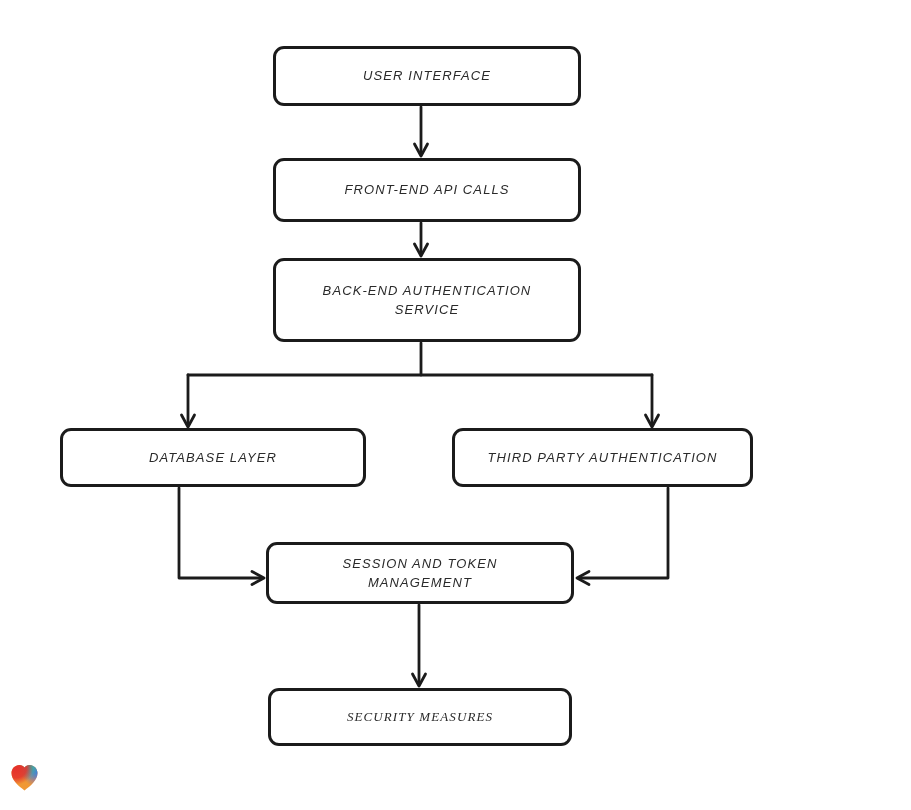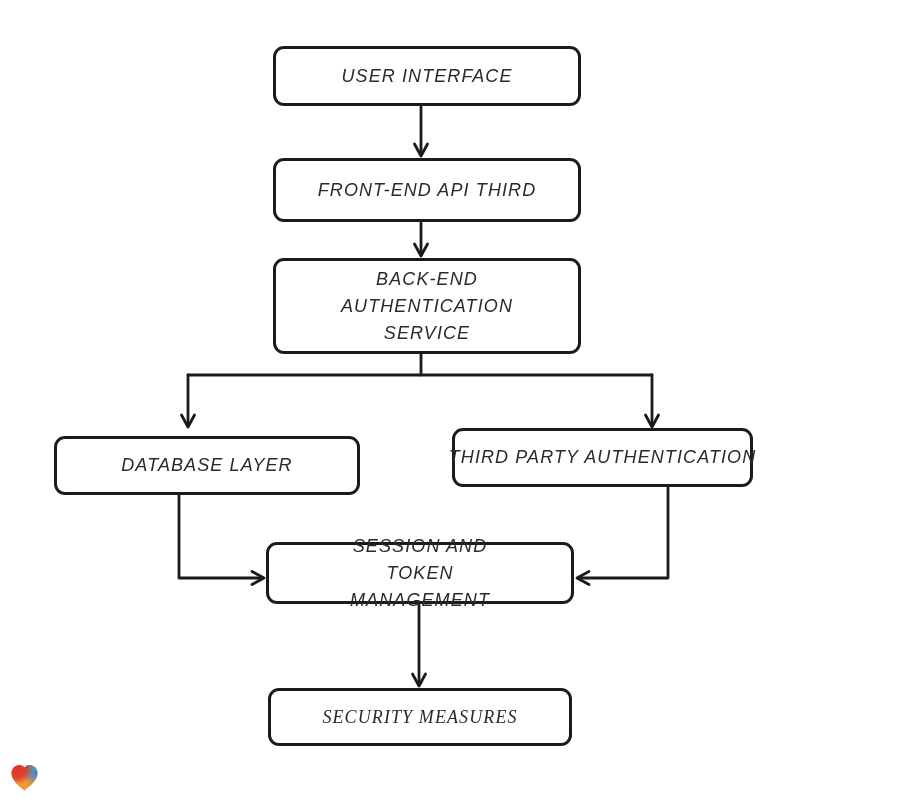--- a/index.html
+++ b/index.html
@@ -27,35 +27,35 @@
     border-radius: 11px;
     display: flex;
     align-items: center;
     justify-content: center;
     text-align: center;
   }
 
   .node-label {
     font-style: italic;
     font-weight: 500;
-    font-size: 18px;
+    font-size: 13px;
     letter-spacing: 1.1px;
     line-height: 1.5;
     color: #2a2a2a;
     white-space: nowrap;
   }
   .node-label.wrap { white-space: normal; }
   .node-label.w215 { max-width: 215px; }
   .node-label.w175 { max-width: 175px; }
 
   
   .n-user-interface        { left: 273px; top: 46px;  width: 308px; height: 60px; }
   .n-front-end-api         { left: 273px; top: 158px; width: 308px; height: 64px; }
-  .n-back-end-auth         { left: 273px; top: 258px; width: 308px; height: 96px; }
-  .n-database-layer        { left: 54px;  top: 428px; width: 306px; height: 59px; margin-top: 8px; }
+  .n-back-end-auth         { left: 273px; top: 258px; width: 308px; height: 84px; }
+  .n-database-layer        { left: 60px;  top: 428px; width: 306px; height: 59px; }
   .n-third-party-auth      { left: 452px; top: 428px; width: 301px; height: 59px; }
   .n-session-token         { left: 266px; top: 542px; width: 308px; height: 62px; }
   .n-security-measures     { left: 268px; top: 688px; width: 304px; height: 58px; font-family: Liberation Serif, serif; }
 
   .watermark {
     position: absolute;
     left: 8px;
     top: 761px;
     width: 33px;
     height: 33px;
@@ -108,21 +108,21 @@
       <path d="M419 605 L419 682"></path>
       <path d="M412.5 674 L419 686 L425.5 674"></path>
     </g>
   </svg>
 
   <div class="node n-user-interface">
     <span class="node-label">USER INTERFACE</span>
   </div>
 
   <div class="node n-front-end-api">
-    <span class="node-label">FRONT-END API THIRD</span>
+    <span class="node-label">FRONT-END API CALLS</span>
   </div>
 
   <div class="node n-back-end-auth">
     <span class="node-label wrap w215">BACK-END AUTHENTICATION SERVICE</span>
   </div>
 
   <div class="node n-database-layer">
     <span class="node-label">DATABASE LAYER</span>
   </div>
 

